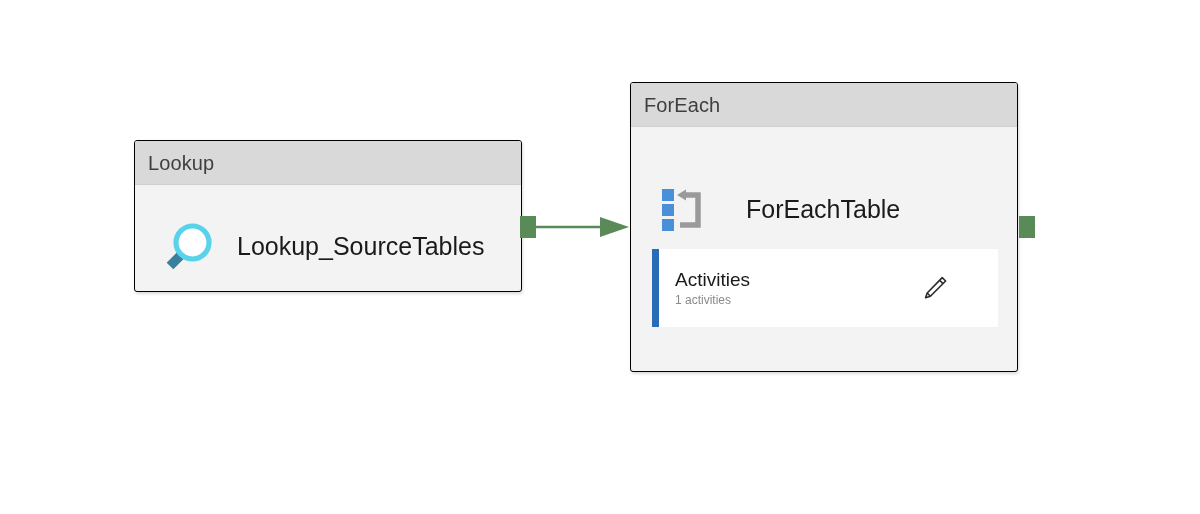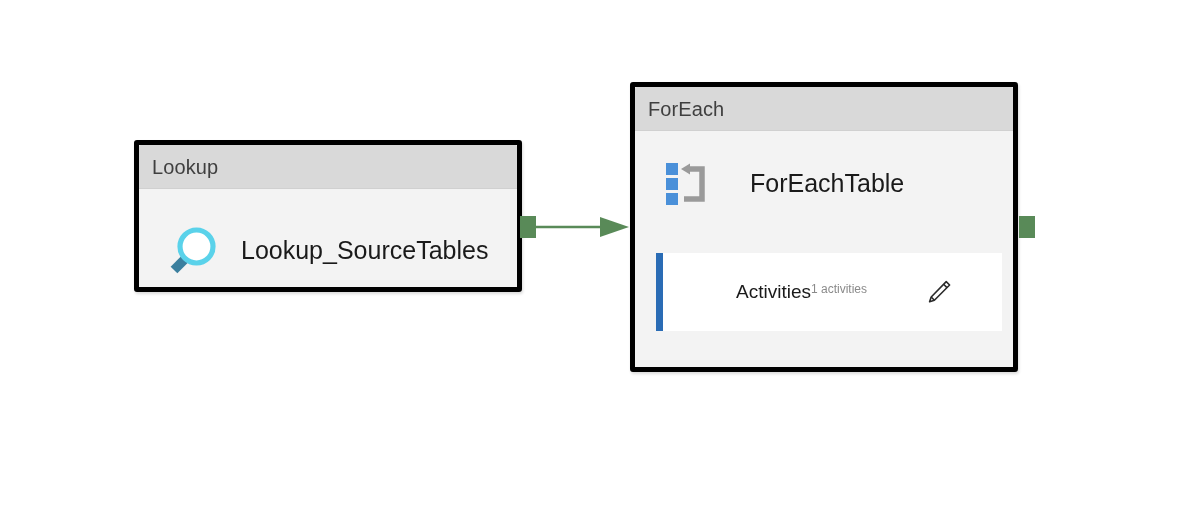--- a/index.html
+++ b/index.html
@@ -20,21 +20,21 @@
     position: absolute;
     inset: 0;
     background: #ffffff;
   }
 
   
   .node {
     position: absolute;
     box-sizing: border-box;
     background: #f3f3f3;
-    border: 5px solid #000000;
+    border: 1px solid #000000;
     border-radius: 3px;
     box-shadow: 1px 2px 3px rgba(0,0,0,0.14);
   }
   .node-header {
     box-sizing: border-box;
     height: 44px;
     background: #d9d9d9;
     border-bottom: 1px solid #d0d0d0;
     display: flex;
     align-items: center;
@@ -82,20 +82,21 @@
   
   #foreach-node {
     left: 630px;
     top: 82px;
     width: 388px;
     height: 290px;
   }
   #foreach-node .node-body {
     height: 105px;
     padding-left: 30px;
+    margin-top: 30px;
   }
   .foreach-icon {
     width: 48px;
     height: 48px;
     flex: 0 0 auto;
     display: block;
   }
   #foreach-node .node-label { margin-left: 37px; }
 
   
@@ -112,20 +113,21 @@
   .activities-accent {
     width: 7px;
     height: 78px;
     background: #2a6cb5;
     flex: 0 0 auto;
   }
   .activities-text {
     flex: 1 1 auto;
     padding-left: 16px;
     display: flex;
+    flex-direction: column;
     justify-content: center;
   }
   .activities-title {
     font-size: 19px;
     color: #1a1a1a;
     line-height: 1.25;
   }
   .activities-count {
     font-size: 12px;
     color: #8a8a8a;

